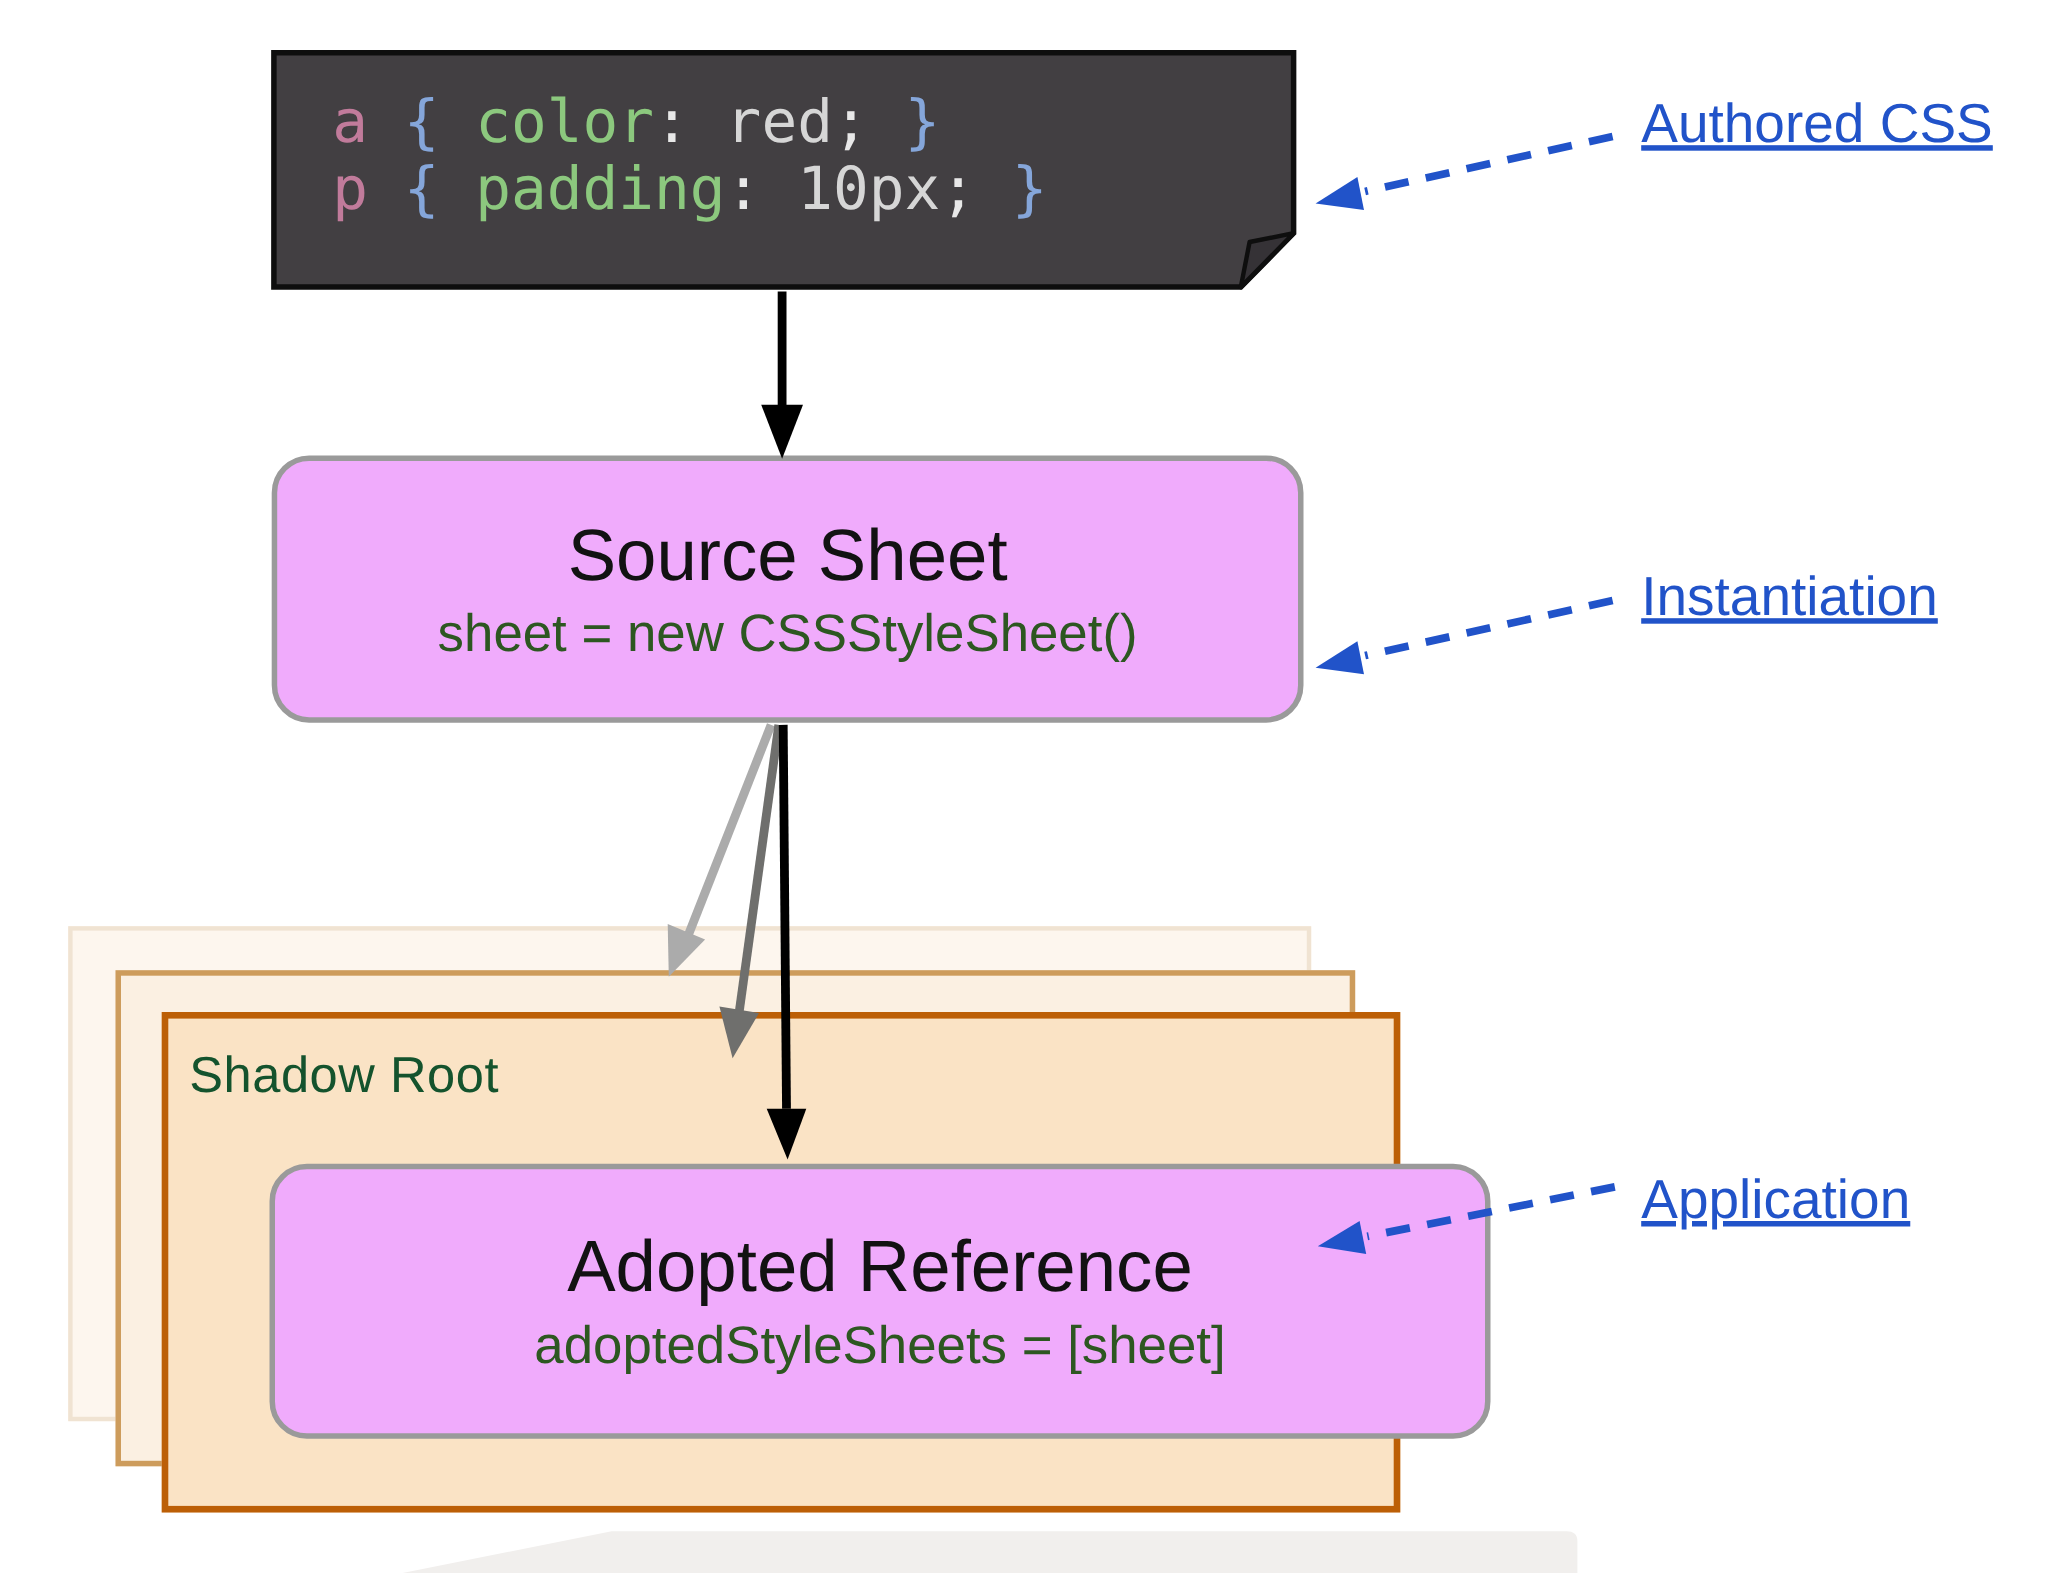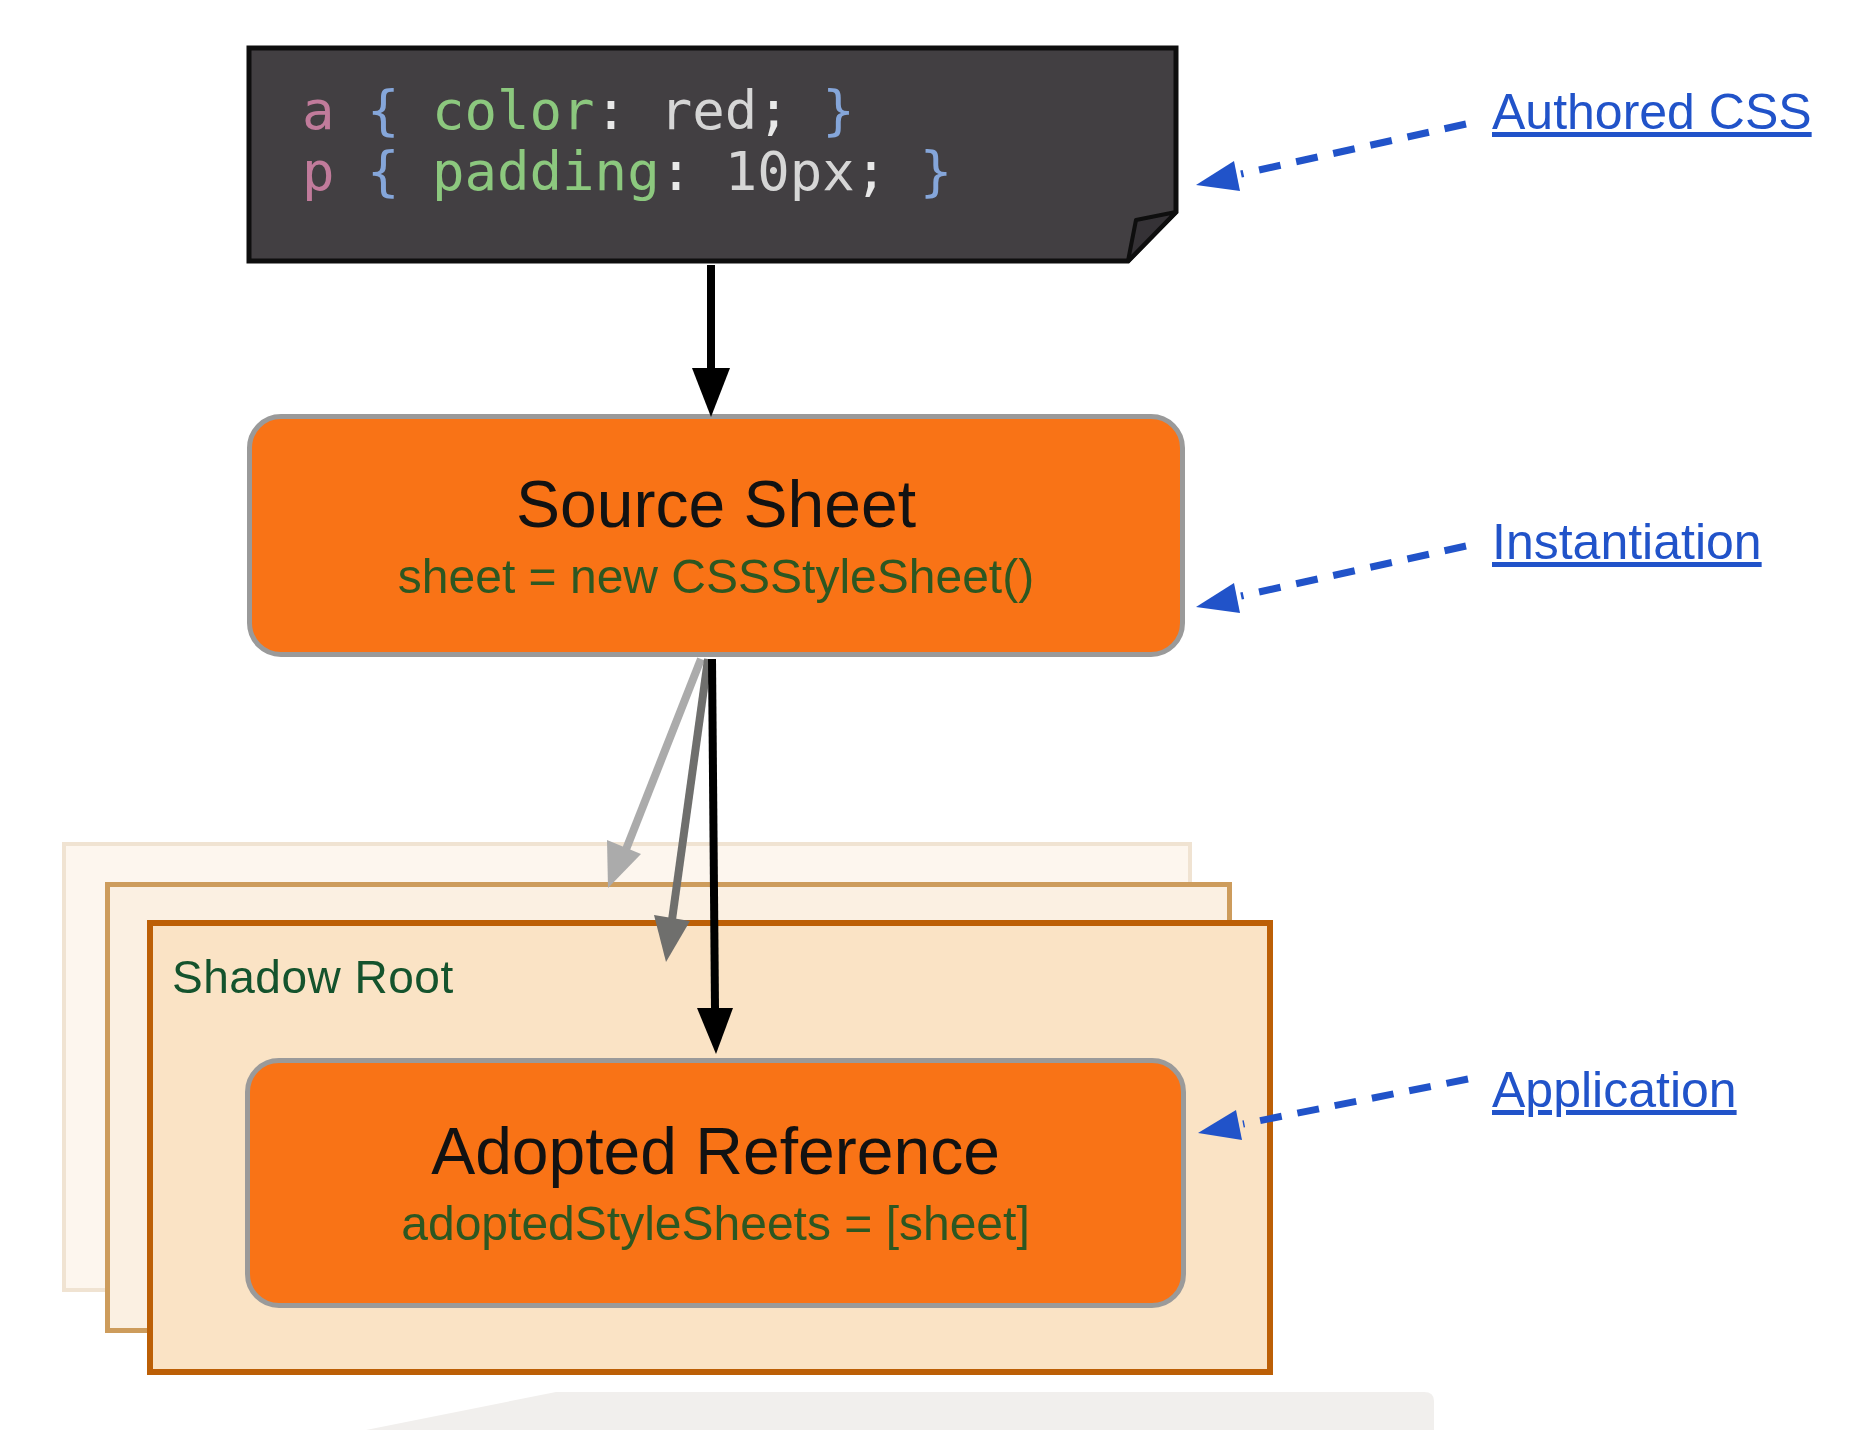--- a/index.html
+++ b/index.html
@@ -14,26 +14,26 @@
   .shadow-middle{left:105px;top:882px;width:1127px;height:451px;
     background:#fbf0e2;border:5px solid #cd9c5c;z-index:2;}
   .shadow-front{left:147px;top:920px;width:1126px;height:455px;
     background:#fae3c5;border:6px solid #bc5f06;z-index:3;}
   .shadow-root-label{
     position:absolute;left:172px;top:950px;z-index:4;
     font-size:46px;color:#14532d;letter-spacing:0.5px;
   }
   .sheet-box{
     position:absolute;box-sizing:border-box;z-index:4;
-    background:#f97316;border:5px solid #9a9a9a;border-radius:34px;
+    background:#f0abfc;border:5px solid #9a9a9a;border-radius:34px;
     display:flex;flex-direction:column;align-items:center;justify-content:center;
     gap:16px;text-align:center;
   }
   .source-box{left:247px;top:414px;width:938px;height:243px;}
-  .adopted-box{left:245px;top:1058px;width:941px;height:250px;}
+  .adopted-box{left:245px;top:1058px;width:1110px;height:250px;}
   .sheet-title{font-size:66px;line-height:1;color:#121212;}
   .sheet-code{font-family:Liberation Sans, sans-serif;font-size:48px;line-height:1;color:#2d5721;}
   
   .authored-code{
     position:absolute;left:302px;top:80px;z-index:20;
     font-family:"DejaVu Sans Mono",monospace;font-size:54px;line-height:61px;
     white-space:pre;
   }
   .tk-selector{color:#c17b9b}
   .tk-brace{color:#85a6da}

